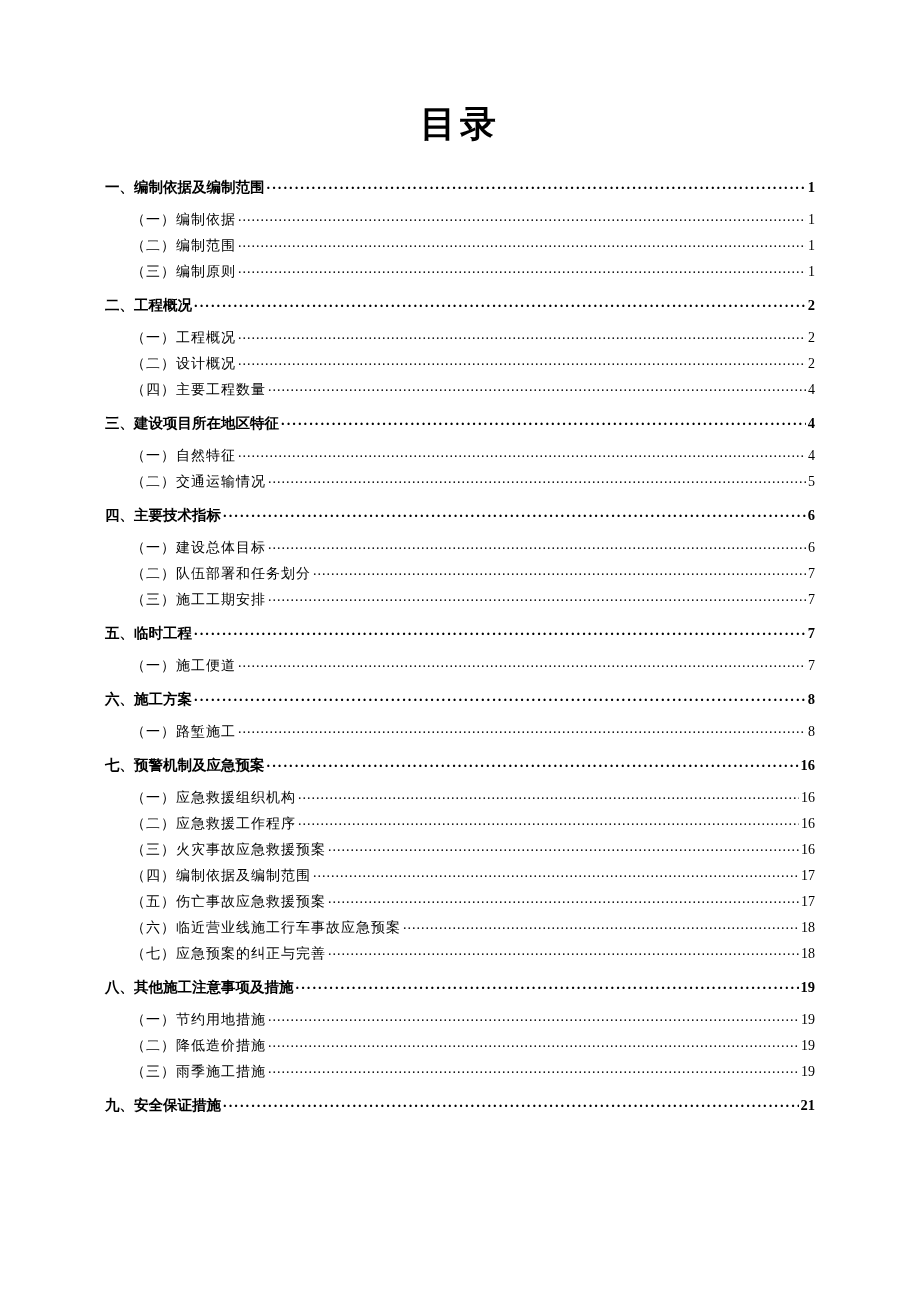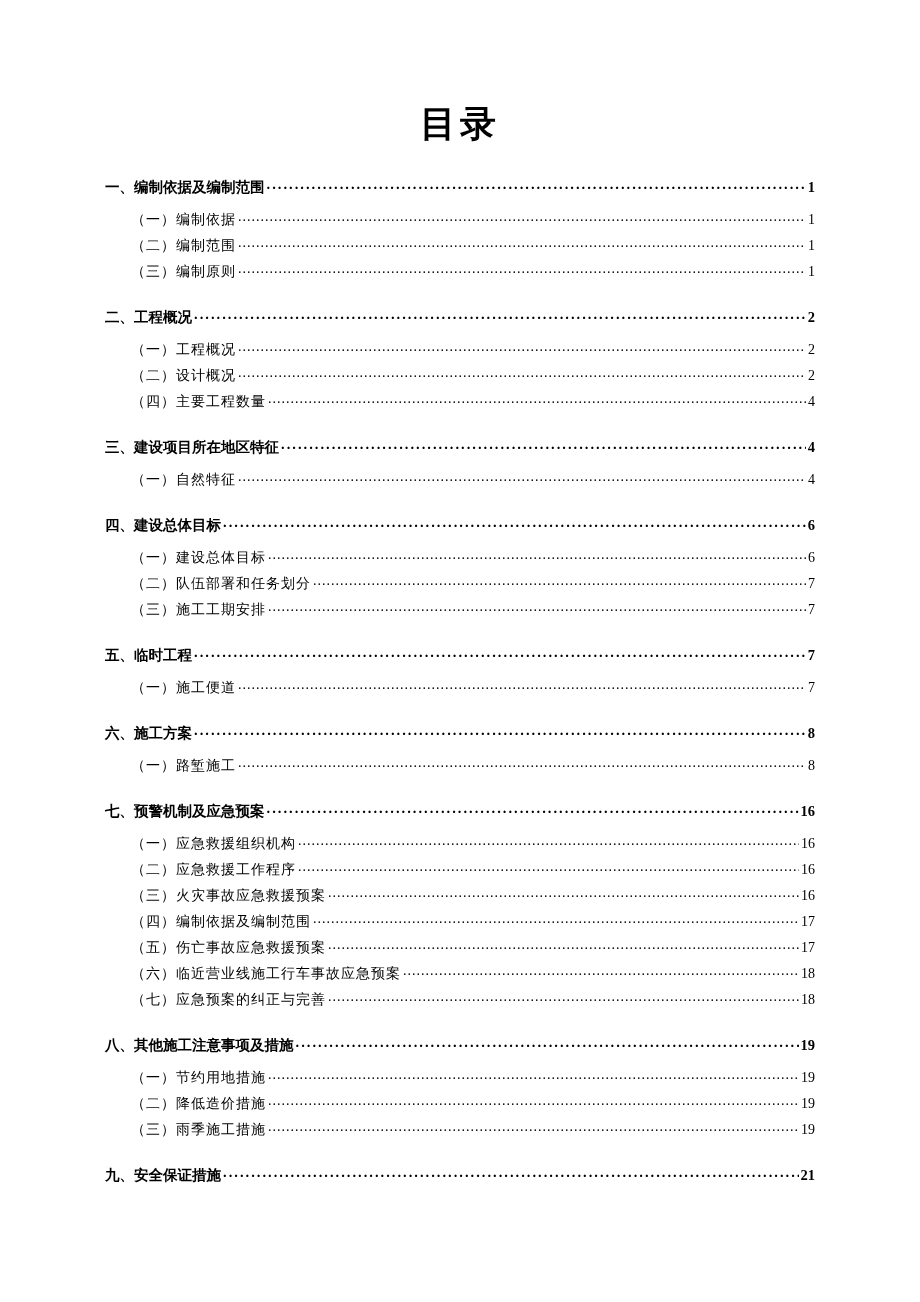--- a/index.html
+++ b/index.html
@@ -24,21 +24,21 @@
     }
     .toc-line {
       display: flex;
       align-items: baseline;
       font-size: 14px;
       line-height: 1;
       white-space: nowrap;
     }
     .toc-line.level1 {
       font-weight: bold;
-      margin-top: 28px;
+      margin-top: 16px;
       margin-bottom: 16px;
       font-size: 14.5px;
     }
     .toc-line.level2 {
       padding-left: 26px;
       margin-bottom: 9px;
       font-size: 14px;
     }
     .toc-line.level1:first-of-type {
       margin-top: 16px;
@@ -121,22 +121,27 @@
     <div class="toc-line level1">
       <span class="label">三、建设项目所在地区特征</span>
       <span class="dots"></span>
       <span class="pageno">4</span>
     </div>
     <div class="toc-line level2">
       <span class="label">（一）自然特征</span>
       <span class="dots"></span>
       <span class="pageno">4</span>
     </div>
-    <div class="toc-line level1">
-      <span class="label">四、建设总体目标</span>
+    <div class="toc-line level2">
+      <span class="label">（二）交通运输情况</span>
+      <span class="dots"></span>
+      <span class="pageno">5</span>
+    </div>
+    <div class="toc-line level1">
+      <span class="label">四、主要技术指标</span>
       <span class="dots"></span>
       <span class="pageno">6</span>
     </div>
     <div class="toc-line level2">
       <span class="label">（一）建设总体目标</span>
       <span class="dots"></span>
       <span class="pageno">6</span>
     </div>
     <div class="toc-line level2">
       <span class="label">（二）队伍部署和任务划分</span>

